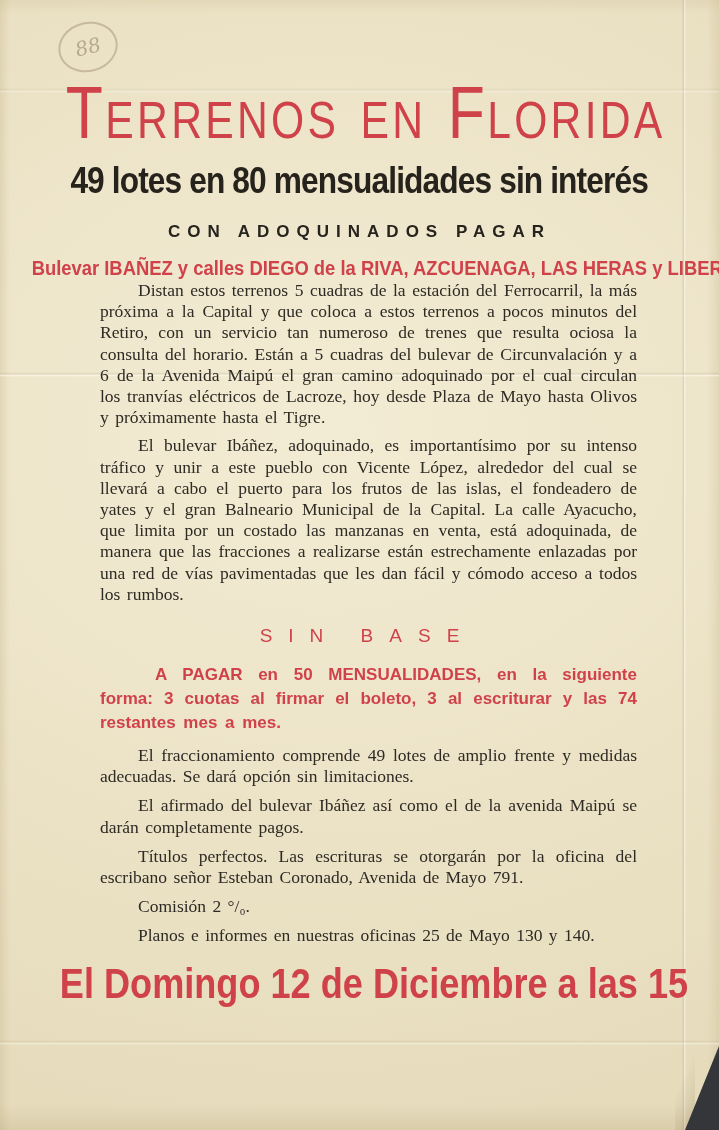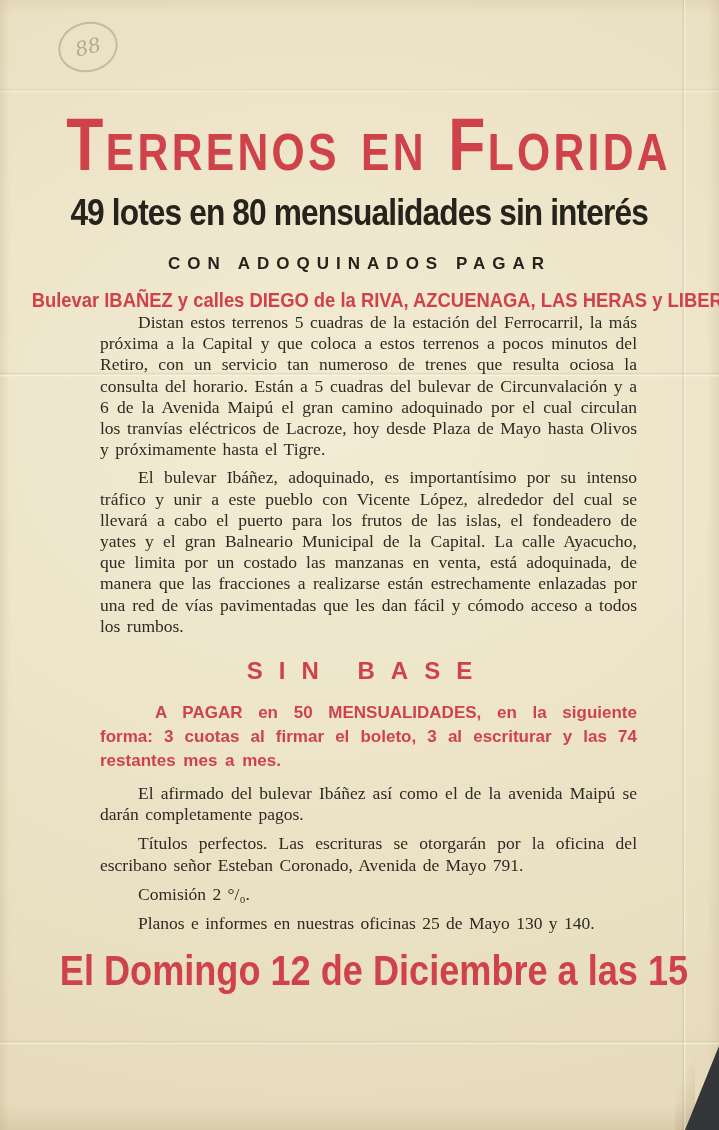--- a/index.html
+++ b/index.html
@@ -48,25 +48,25 @@
     transform: rotate(-14deg);
     display:flex; align-items:center; justify-content:center;
     color: rgba(140,120,95,.55);
     font-family:"DejaVu Serif", serif;
     font-style: italic;
     font-size:20px;
   }
   .content { position:relative; }
 
   .main-title {
-    margin-top: 108px;
+    margin-top: 76px;
     text-align:right;
     color: var(--red, #d0424a);
     font-family:"Liberation Sans", sans-serif;
-    font-weight:bold;
+    font-weight:normal;
     line-height: 1;
     white-space: nowrap;
   }
   .main-title .squeeze { display:inline-block; transform: scaleX(.82); transform-origin:center; }
   .main-title .cap-big   { font-size:74px; letter-spacing:3px; }
   .main-title .cap-small { font-size:52px; letter-spacing:4px; }
   .main-title .word-gap  { display:inline-block; width:26px; }
 
   .subtitle {
     margin-top: 10px;
@@ -109,22 +109,22 @@
     text-indent: 38px;
     word-spacing: 2px;
   }
   .body-col p.first { }
 
   .sin-base {
     margin-top: 20px;
     text-align:center;
     color: var(--red, #d0424a);
     font-family:"Liberation Sans", sans-serif;
-    font-weight:bold;
-    font-size:24px;
+    font-weight:normal;
+    font-size:19px;
     letter-spacing:16px;
     text-indent:16px;
   }
 
   .payment-terms {
     width:537px; margin:16px auto 0 100px;
     color: var(--red, #d0424a);
     font-family:"Liberation Sans", sans-serif;
     font-weight:bold;
     font-size:17px;
@@ -184,20 +184,21 @@
     <div class="body-col">
       <p class="first">Distan estos terrenos 5 cuadras de la estación del Ferrocarril, la más próxima a la Capital y que coloca a estos terrenos a pocos minutos del Retiro, con un servicio tan numeroso de trenes que resulta ociosa la consulta del horario.  Están a 5 cuadras del bulevar de Circunvalación y a 6 de la Avenida Maipú el gran camino adoquinado por el cual circulan los tranvías eléctricos de Lacroze, hoy desde Plaza de Mayo hasta Olivos y próximamente hasta el Tigre.</p>
       <p>El bulevar Ibáñez, adoquinado, es importantísimo por su intenso tráfico y unir a este pueblo con Vicente López, alrededor del cual se llevará a cabo el puerto para los frutos de las islas, el fondeadero de yates y el gran Balneario Municipal de la Capital.  La calle Ayacucho, que limita por un costado las manzanas en venta, está adoquinada, de manera que las fracciones a realizarse están estrechamente enlazadas por una red de vías pavimentadas que les dan fácil y cómodo acceso a todos los rumbos.</p>
     </div>
 
     <div class="sin-base">SIN BASE</div>
 
     <div class="payment-terms">A PAGAR en 50 MENSUALIDADES, en la siguiente forma: 3 cuotas al firmar el boleto, 3 al escriturar y las 74 restantes mes a mes.</div>
 
     <div class="body-col details">
+      <p>El fraccionamiento comprende 49 lotes de amplio frente y medidas adecuadas.  Se dará opción sin limitaciones.</p>
       <p>El afirmado del bulevar Ibáñez así como el de la avenida Maipú se darán completamente pagos.</p>
       <p>Títulos perfectos.  Las escrituras se otorgarán por la oficina del escribano señor Esteban Coronado, Avenida de Mayo 791.</p>
       <p>Comisión 2 °/₀.</p>
       <p>Planos e informes en nuestras oficinas 25 de Mayo 130 y 140.</p>
     </div>
 
     <div class="event-date">
       <span class="squeeze">El Domingo 12 de Diciembre a las 15</span>
     </div>
 

